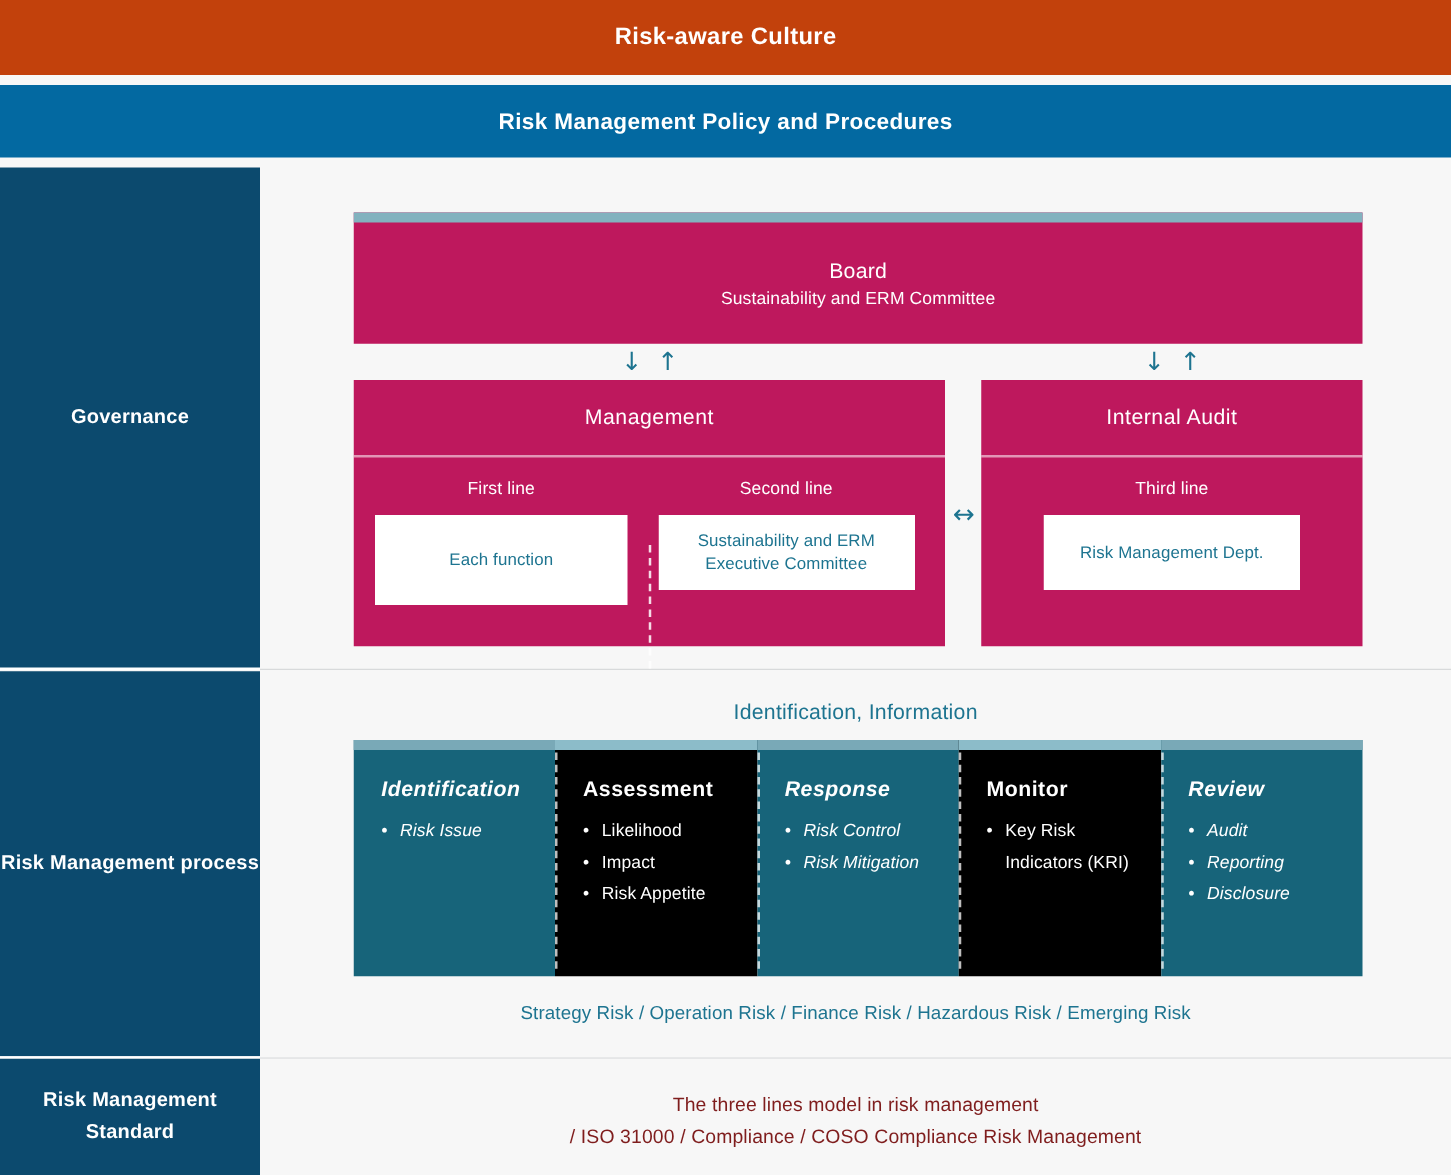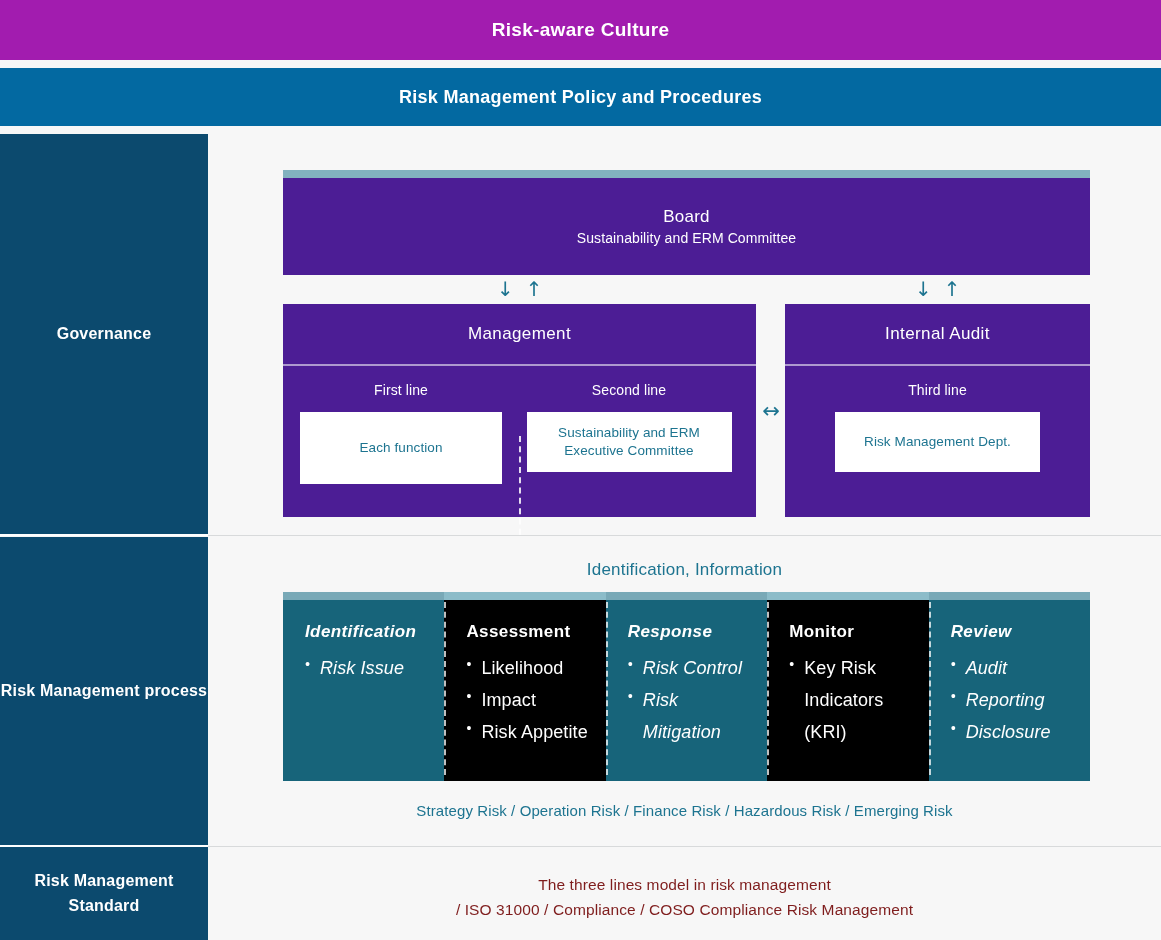--- a/index.html
+++ b/index.html
@@ -15,21 +15,21 @@
     background: #f7f7f7;
   }
 
   
   .banner {
     position: absolute; left: 0; width: 1161px;
     display: flex; align-items: center; justify-content: center;
     color: #ffffff; letter-spacing: .3px;
   }
   #banner-culture {
-    top: 0; height: 60px; background: #a21caf;
+    top: 0; height: 60px; background: #c2410c;
     font-size: 19px; font-weight: 700;
   }
   #banner-policy {
     top: 68px; height: 58px; background: #0369a1;
     font-size: 18px; font-weight: 700;
   }
 
   
   .row { position: absolute; left: 0; width: 1161px; }
   .row-label {
@@ -50,21 +50,21 @@
   .wrule {
     position: absolute; left: 0; width: 208px; height: 2px;
     background: #ffffff;
   }
 
   
   #row-governance { top: 134px; height: 401px; }
 
   .card {
     position: absolute;
-    background: #4c1d95;
+    background: #be185d;
     color: #ffffff;
   }
   .card-accent {
     position: absolute; left: 0; top: 0; width: 100%; height: 8px;
     background: #82b2bf;
   }
 
   #board-card {
     left: 283px; top: 170px; width: 807px; height: 105px;
   }
@@ -153,21 +153,21 @@
   .pcol + .pcol::before {
     content: ""; position: absolute; left: 0; top: 10px; bottom: 6px;
     border-left: 2px dashed rgba(255,255,255,.75);
   }
   .pcol-title {
     position: relative; color: #ffffff; font-size: 17px;
     font-weight: 700; letter-spacing: .4px; margin-top: 14px; margin-bottom: 10px;
   }
   .pcol-list { position: relative; list-style: none; }
   .pcol-list li {
-    color: #ffffff; font-size: 18px; line-height: 1.78;
+    color: #ffffff; font-size: 14px; line-height: 1.78;
     position: relative; padding-left: 15px; letter-spacing: .1px;
   }
   .pcol-list li::before {
     content: "•"; position: absolute; left: 0; top: 0;
     font-size: 14px; line-height: 1.78;
   }
 
   #risk-types {
     position: absolute; left: 208px; top: 802px; width: 953px;
     text-align: center; color: #1d7490; font-size: 15px; letter-spacing: .1px;

